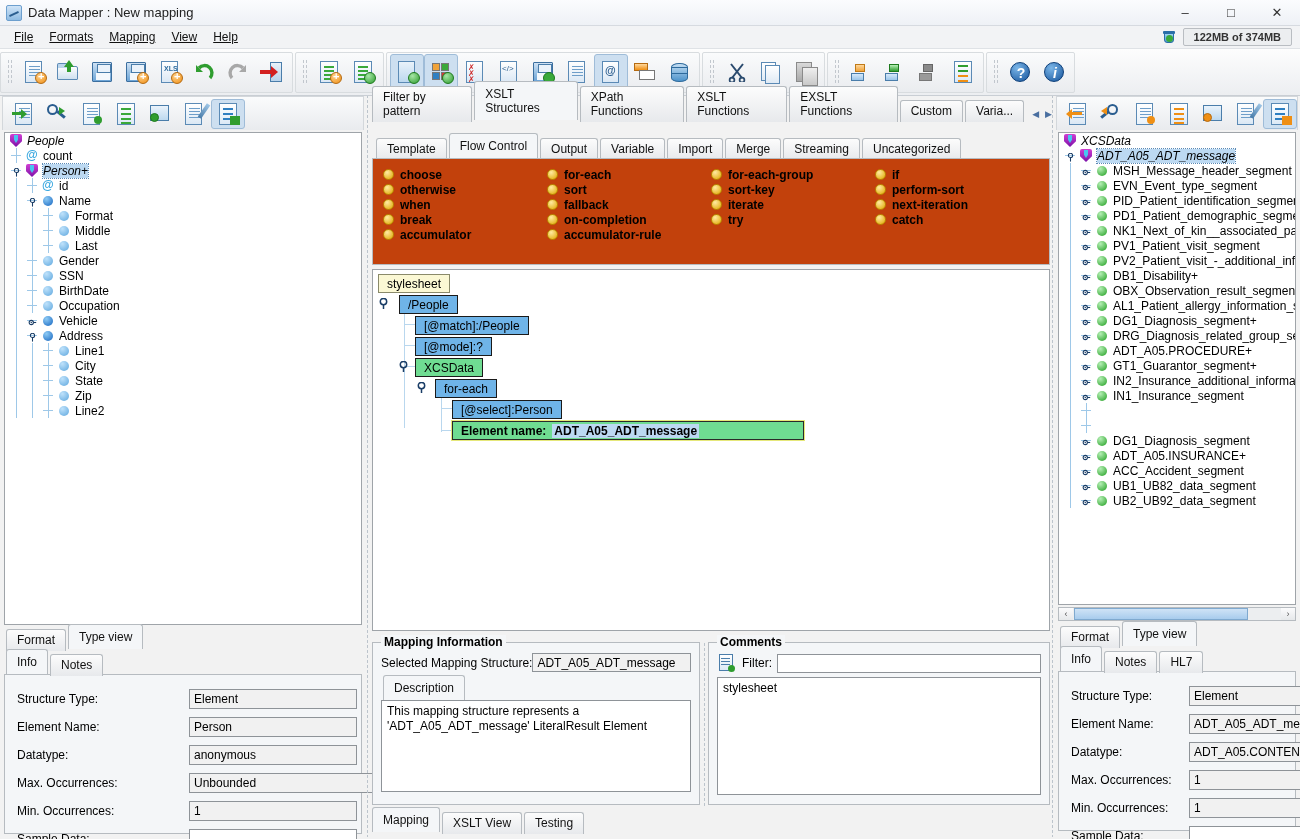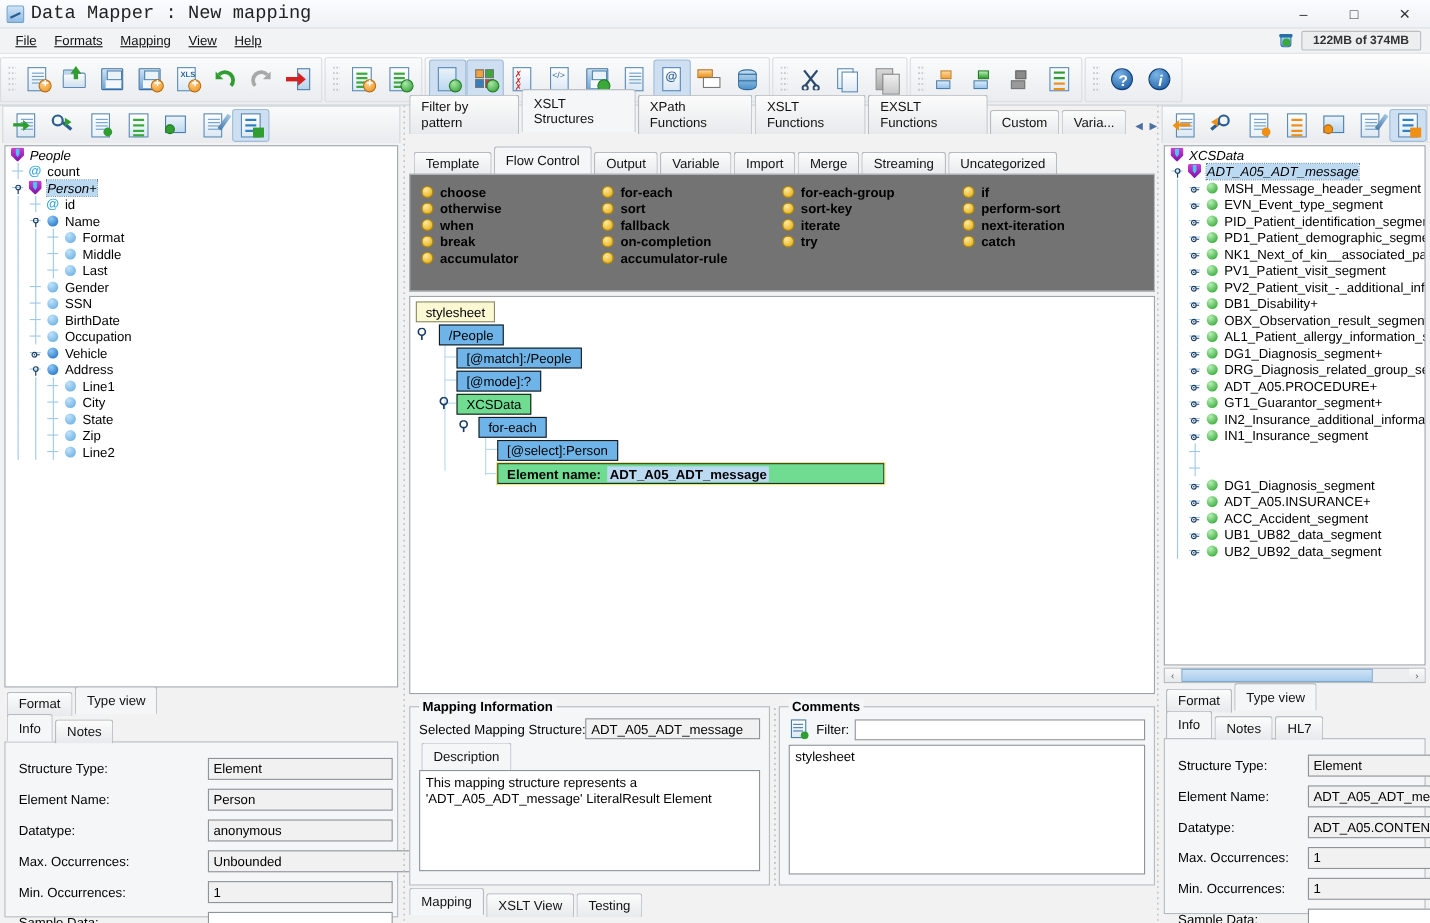--- a/index.html
+++ b/index.html
@@ -23,21 +23,21 @@
   }
   .title-icon {
     width: 16px; height: 16px; margin-left: 6px; margin-right: 6px;
     background: linear-gradient(#cfe4f7,#8fbbe2);
     border: 1px solid #6d9fce; border-radius: 2px; position: relative; flex: none;
   }
   .title-icon::after{
     content:""; position:absolute; left:2px; top:7px; width:10px; height:2px;
     background:#2a5d8f; transform: rotate(-25deg);
   }
-  .title-text { font-size: 17px; color: #222; font-family: Liberation Mono, monospace; }
+  .title-text { font-size: 13px; color: #222; }
   .win-btns { margin-left: auto; display: flex; height: 26px; }
   .win-btn {
     width: 46px; height: 26px; display: flex; align-items: center; justify-content: center;
     font-size: 13px; color: #333;
   }
 
   
   .menubar {
     position: absolute; top: 26px; left: 0; width: 1300px; height: 23px;
     background: #f2f3f5; border-bottom: 1px solid #dfe2e6;
@@ -197,21 +197,21 @@
                padding: 14px 12px 10px 12px; }
   .flabel { font-size:12px; }
   .finput { height:20px; background:#f1f1f1; border:1px solid #8e9398; padding:1px 4px; font-size:12px;
             display:flex; align-items:center; overflow:hidden; white-space:nowrap; }
   .finput.white { background:#fff; }
 
   .group-panel { background:#f4f6f8; border:1px solid #b6bbc0; }
 
   
   .palette {
-    background:#737373; border:1px solid #b6bbc0; margin: 0 2px; height: 107px;
+    background:#c2410c; border:1px solid #b6bbc0; margin: 0 2px; height: 107px;
     padding: 8px 10px; position: relative;
   }
   .pal-grid { display:grid; grid-template-columns: 1fr 1fr 1fr 1fr; row-gap:0px; }
   .pal-item { display:flex; align-items:center; height:15px; font-size:12px; font-weight:bold; }
   .pal-dot { width:11px; height:11px; border-radius:50%; margin-right:6px; flex:none;
              background: radial-gradient(circle at 35% 28%, #ffe9a0, #e0a800); border:1px solid #b98a00; }
 
   
   .canvas { background:#fff; border:1px solid #9fa4a9; margin:2px; position:relative; overflow:hidden; }
   .node { position:absolute; height:19px; display:flex; align-items:center; padding:0 8px;

